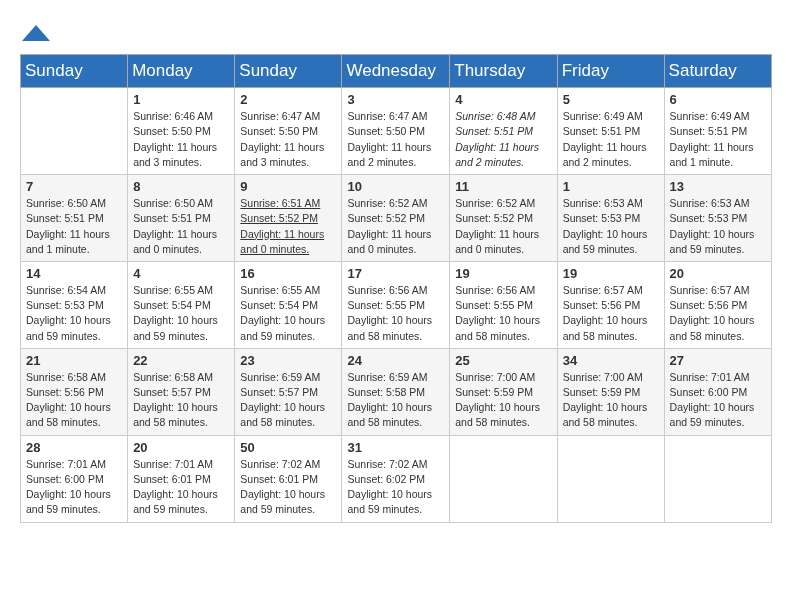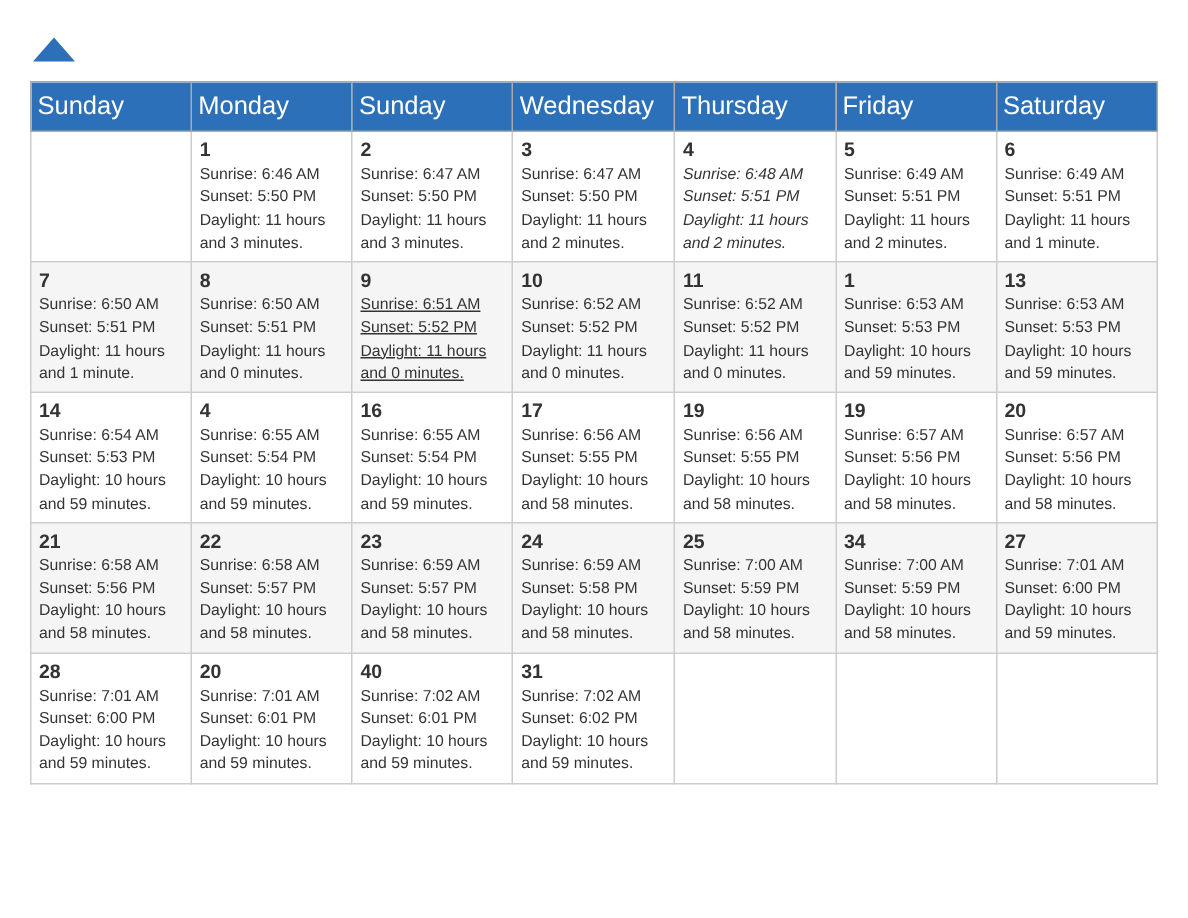--- a/index.html
+++ b/index.html
@@ -293,21 +293,21 @@
 Sunset: 6:00 PM
 Daylight: 10 hours and 59 minutes.</div>
         </td>
         <td>
           <div class="day-number">20</div>
           <div class="day-info" style="white-space: pre-line;">Sunrise: 7:01 AM
 Sunset: 6:01 PM
 Daylight: 10 hours and 59 minutes.</div>
         </td>
         <td>
-          <div class="day-number">40</div>
+          <div class="day-number">50</div>
           <div class="day-info" style="white-space: pre-line;">Sunrise: 7:02 AM
 Sunset: 6:01 PM
 Daylight: 10 hours and 59 minutes.</div>
         </td>
         <td>
           <div class="day-number">31</div>
           <div class="day-info" style="white-space: pre-line;">Sunrise: 7:02 AM
 Sunset: 6:02 PM
 Daylight: 10 hours and 59 minutes.</div>
         </td>

